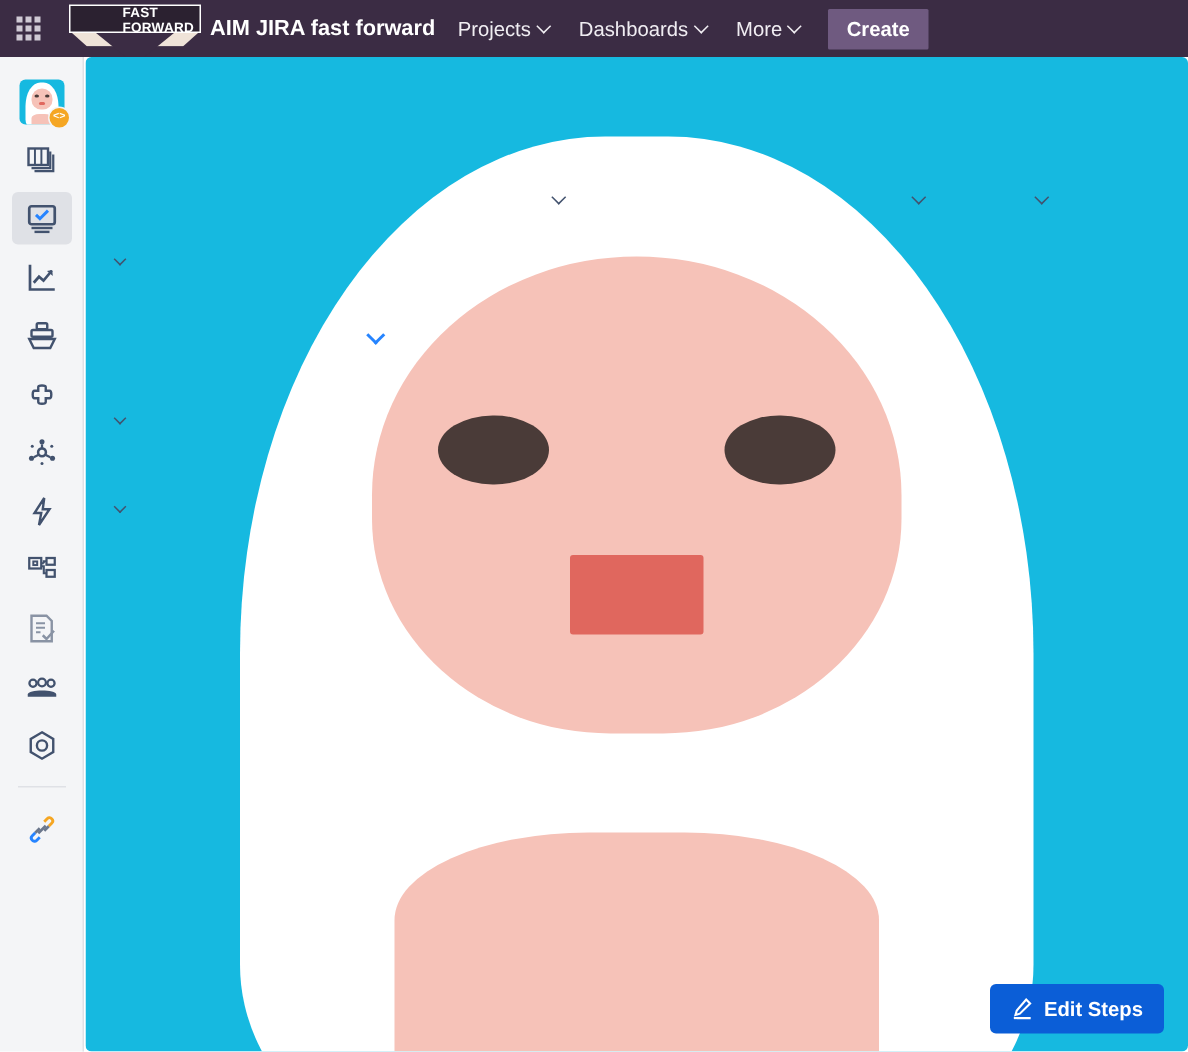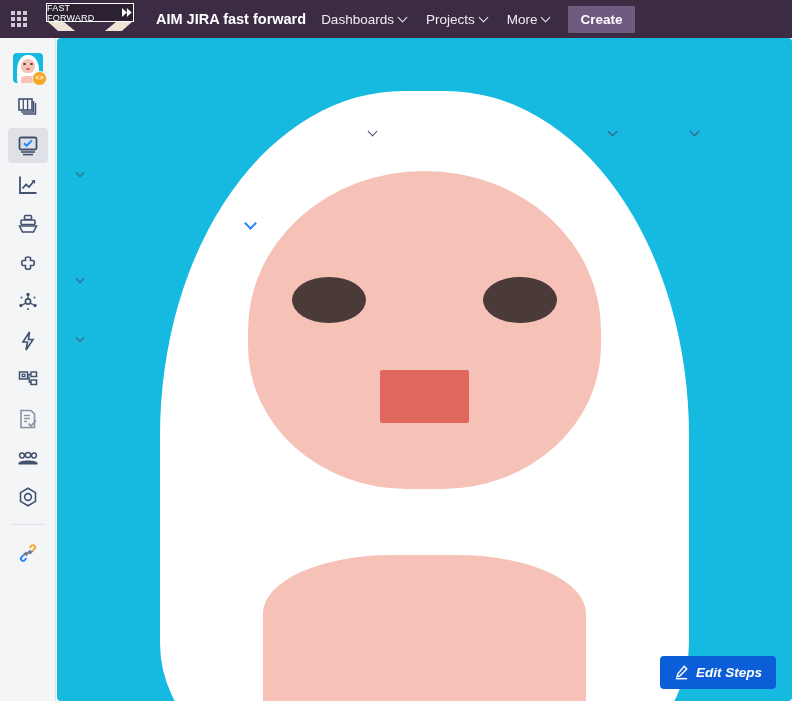--- a/index.html
+++ b/index.html
@@ -41,42 +41,43 @@
     position: absolute; top: 3px; left: 2px;
     width: 88px; height: 19px;
     background: #2b2130;
     border: 1px solid #ffffff;
     display: flex; align-items: center; justify-content: center;
     gap: 4px;
   }
   .ff-banner span {
     color: #ffffff;
     font-size: 9px;
-    font-weight: normal;
+    font-weight: bold;
     letter-spacing: 0.2px;
     font-family: "Liberation Sans", sans-serif;
+    padding-left: 35px;
   }
   .ff-ribbon {
     position: absolute; top: 22px; left: 4px;
     width: 84px; height: 9px;
     background: #efe3d8;
     clip-path: polygon(0 0, 100% 0, 88% 100%, 12% 100%);
   }
   .ff-ribbon2 {
     position: absolute; top: 22px; left: 20px;
     width: 52px; height: 16px;
     background: #3b2c44;
     clip-path: polygon(0 0, 100% 0, 62% 100%, 38% 100%);
   }
 
   .nav-brand {
     color: #ffffff;
     font-size: 14.5px;
     font-weight: bold;
-    margin-left: 20px;
+    margin-left: 4px;
     margin-right: 6px;
     white-space: nowrap;
     cursor: pointer;
   }
   .nav-item {
     color: #f0edf2;
     font-size: 13.5px;
     padding: 0 9px;
     height: 38px;
     display: flex; align-items: center; gap: 5px;
@@ -374,21 +375,20 @@
     position: absolute;
     right: 16px; bottom: 12px;
     background: #0b5ed7;
     color: #ffffff;
     font-size: 13.5px;
     font-weight: bold;
     border-radius: 4px;
     padding: 9px 14px;
     display: flex; align-items: center; gap: 7px;
     cursor: pointer;
-    font-style: italic;
   }
 </style>
 </head>
 <body>
 
 <div id="topnav">
   <div class="app-switcher">
     <div class="grid9">
       <i></i>
         <i></i>
@@ -410,25 +410,25 @@
       <svg width="11" height="9" viewBox="0 0 11 9">
         <polygon points="0,0 5,4.5 0,9" fill="#ffffff"></polygon>
         <polygon points="5,0 10,4.5 5,9" fill="#ffffff"></polygon>
       </svg>
     </div>
   </div>
 
   <div class="nav-brand">AIM JIRA fast forward</div>
 
   <div class="nav-item">
+    <span>Projects</span>
+    <span class="chev"></span>
+  </div>
+  <div class="nav-item">
     <span>Dashboards</span>
-    <span class="chev"></span>
-  </div>
-  <div class="nav-item">
-    <span>Projects</span>
     <span class="chev"></span>
   </div>
   <div class="nav-item">
     <span>More</span>
     <span class="chev"></span>
   </div>
 
   <div id="create-btn">Create</div>
 </div>
 

